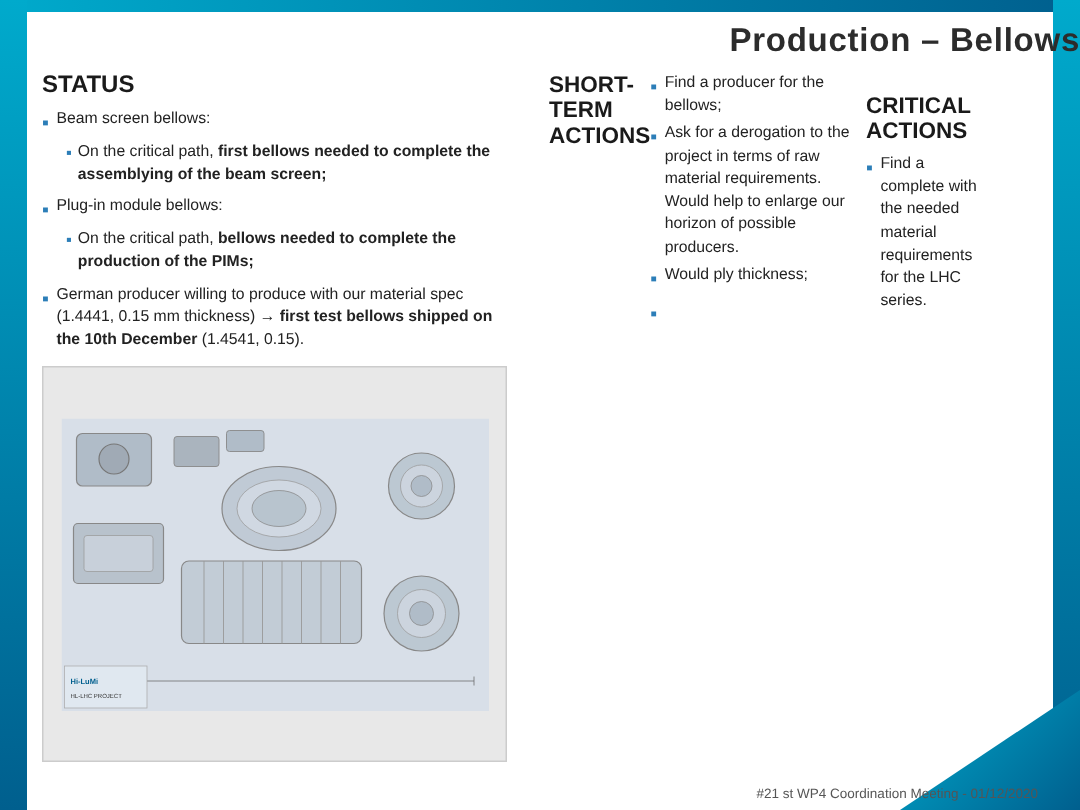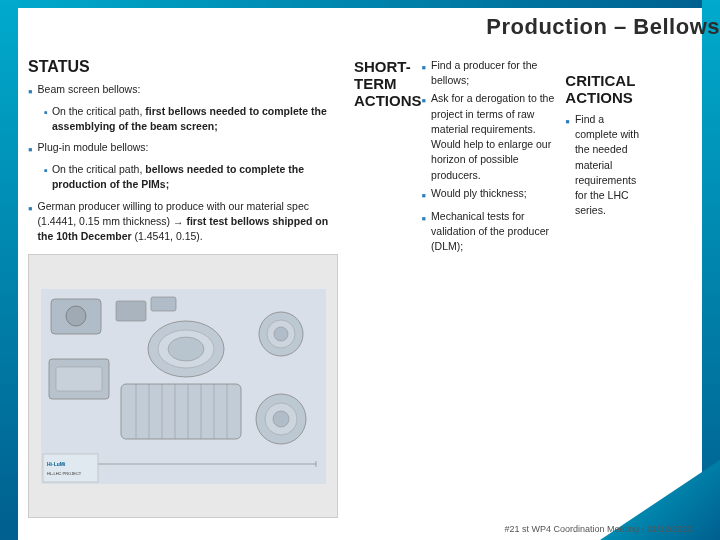--- a/index.html
+++ b/index.html
@@ -69,23 +69,22 @@
       color: #2c2c2c;
       letter-spacing: 0.5px;
     }
 
     
     .main-content {
       position: relative;
       z-index: 1;
       display: flex;
       padding: 0 28px 0 28px;
-      gap: 16px;
+      gap: 28px;
       height: 460px;
-      margin-top: 10px;
     }
 
     
     .left-col {
       flex: 0 0 310px;
       display: flex;
       flex-direction: column;
     }
 
     .status-label {
@@ -318,21 +317,20 @@
       <div class="right-bullet">
         <span class="bullet-icon">▪</span>
         <span>Ask for a derogation to the project in terms of raw material requirements. Would help to enlarge our horizon of possible producers.</span>
       </div>
       <div class="right-bullet">
         <span class="bullet-icon">▪</span>
         <span>Would ply thickness;</span>
       </div>
       <div class="right-bullet">
         <span class="bullet-icon">▪</span>
-        <span>Mechanical tests for validation of the producer (DLM);</span>
       </div>
     </div>
 
     <div class="critical-section">
       <div class="section-title">CRITICAL ACTIONS</div>
       <div class="right-content">
         <div class="right-bullet">
           <span class="bullet-icon">▪</span>
           <span>Find a complete with the needed material requirements for the LHC series.</span>
         </div>

